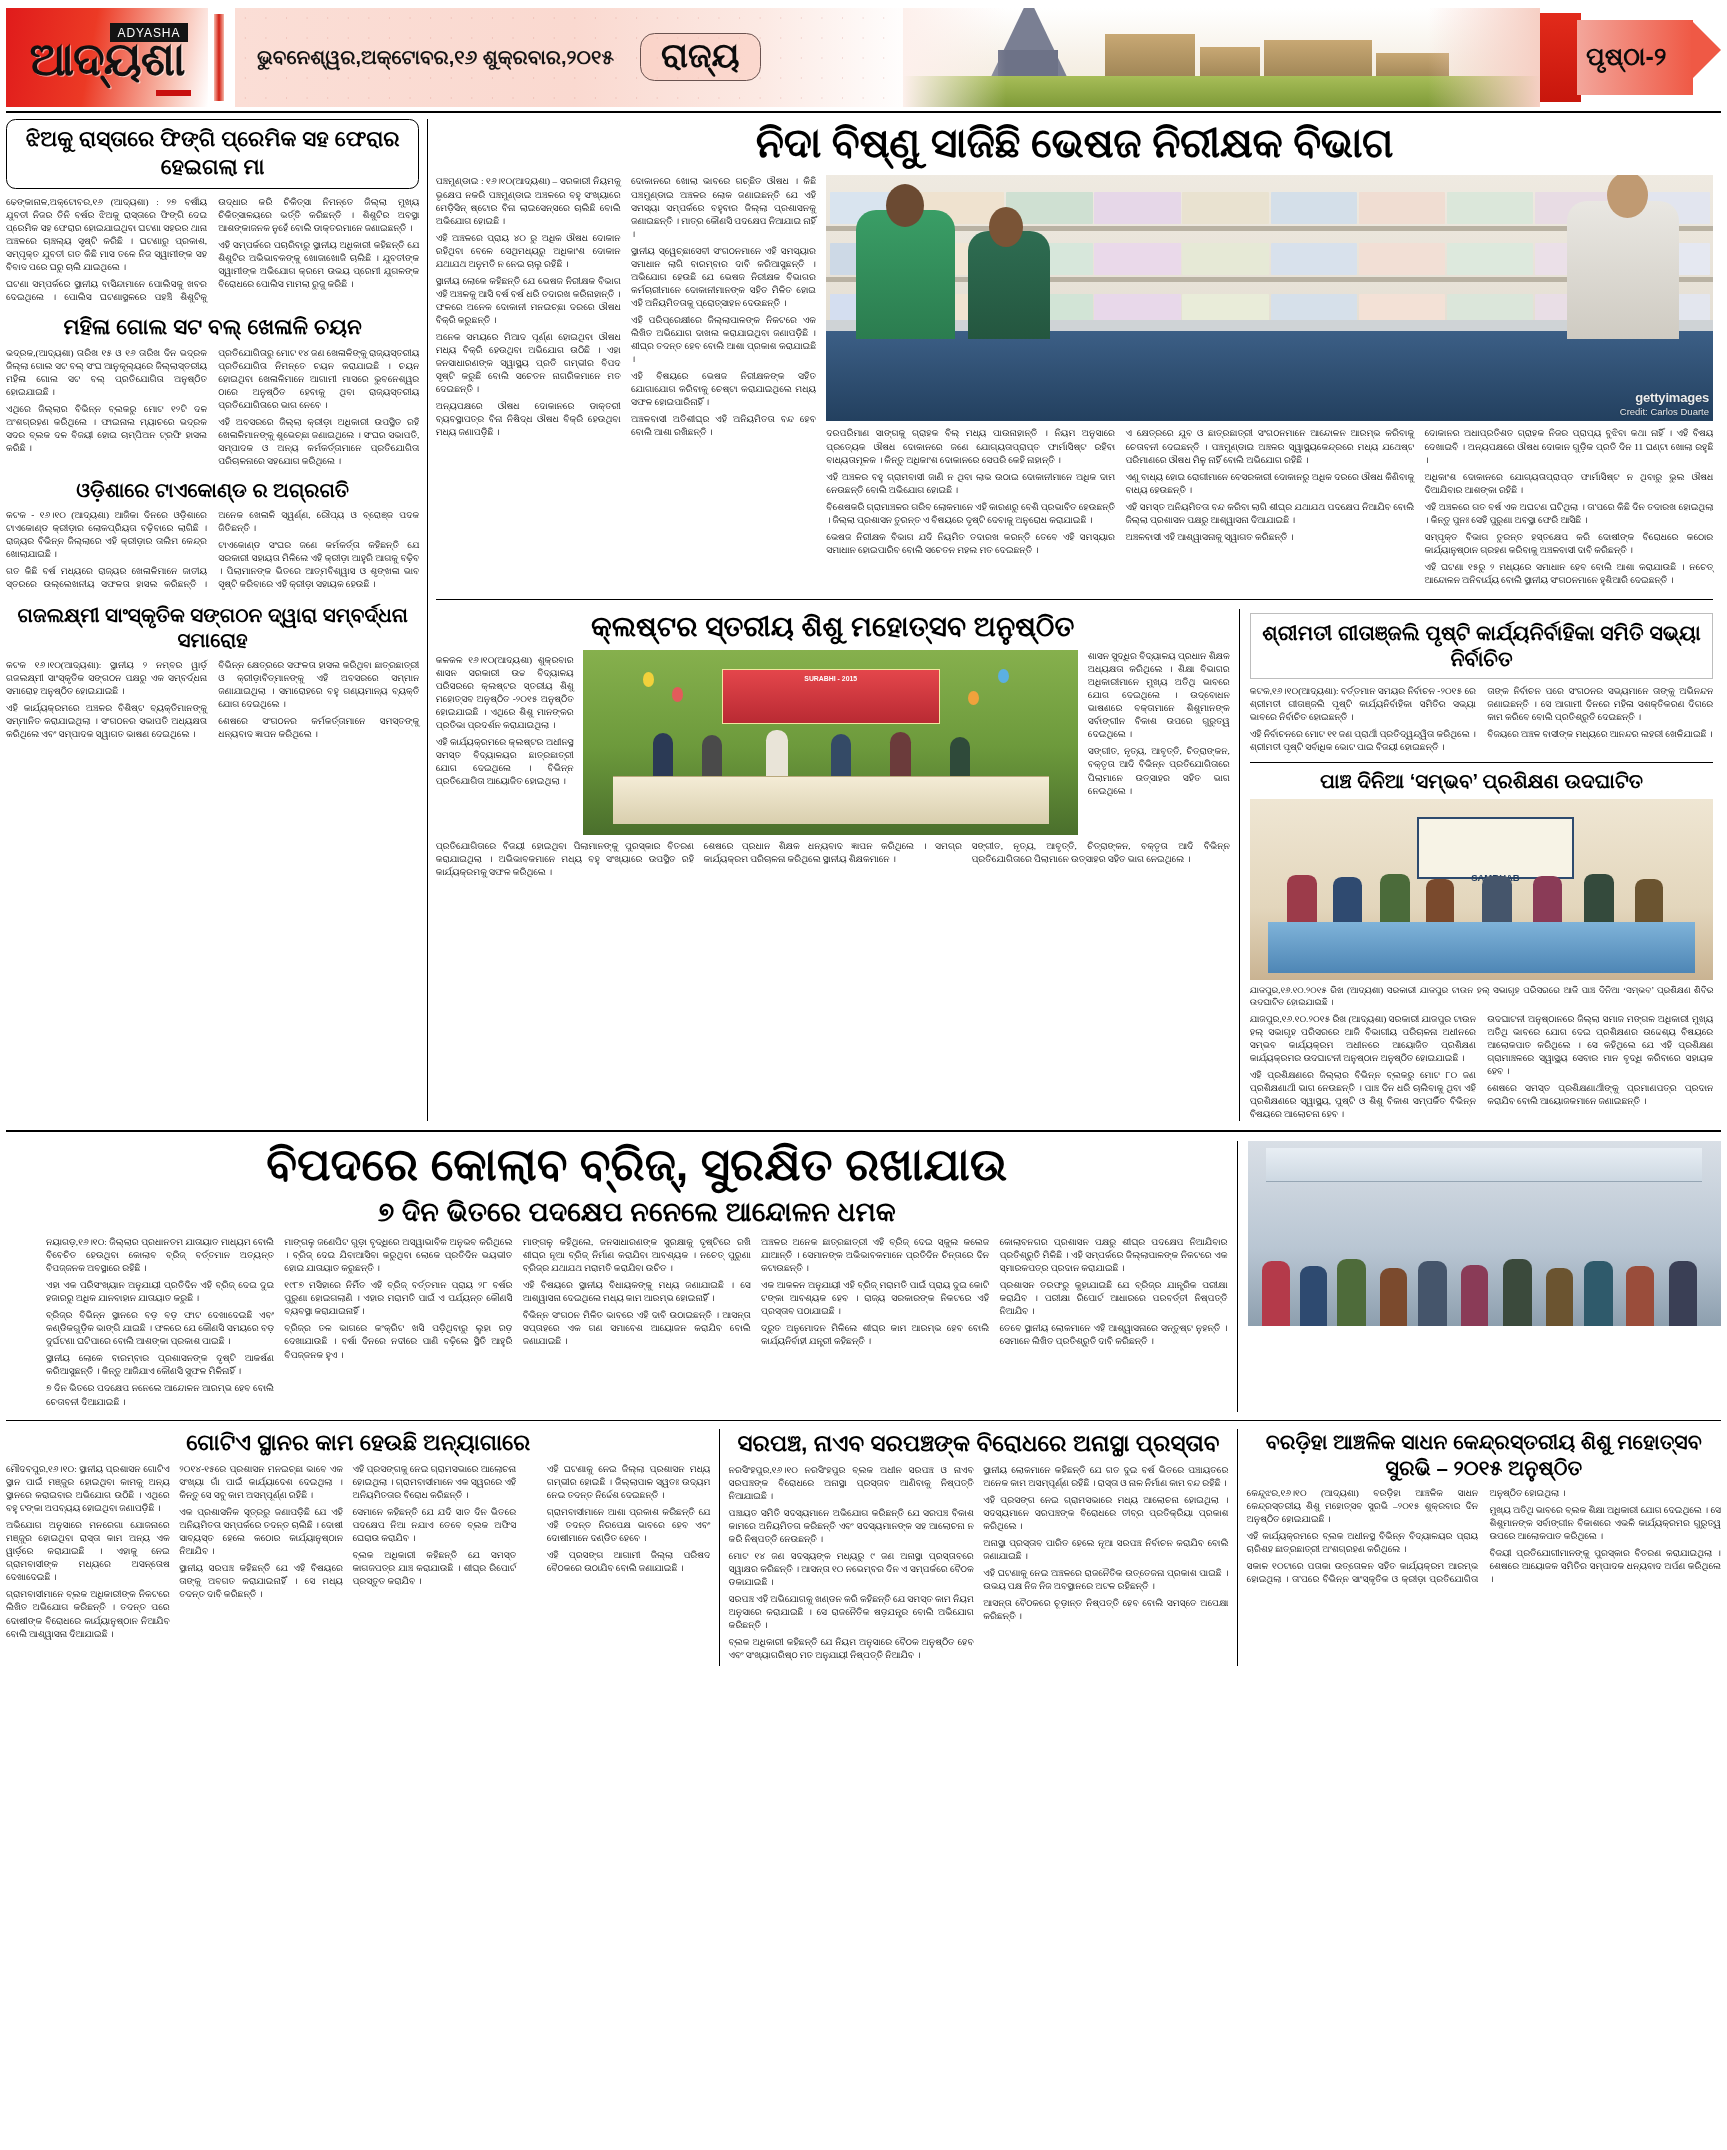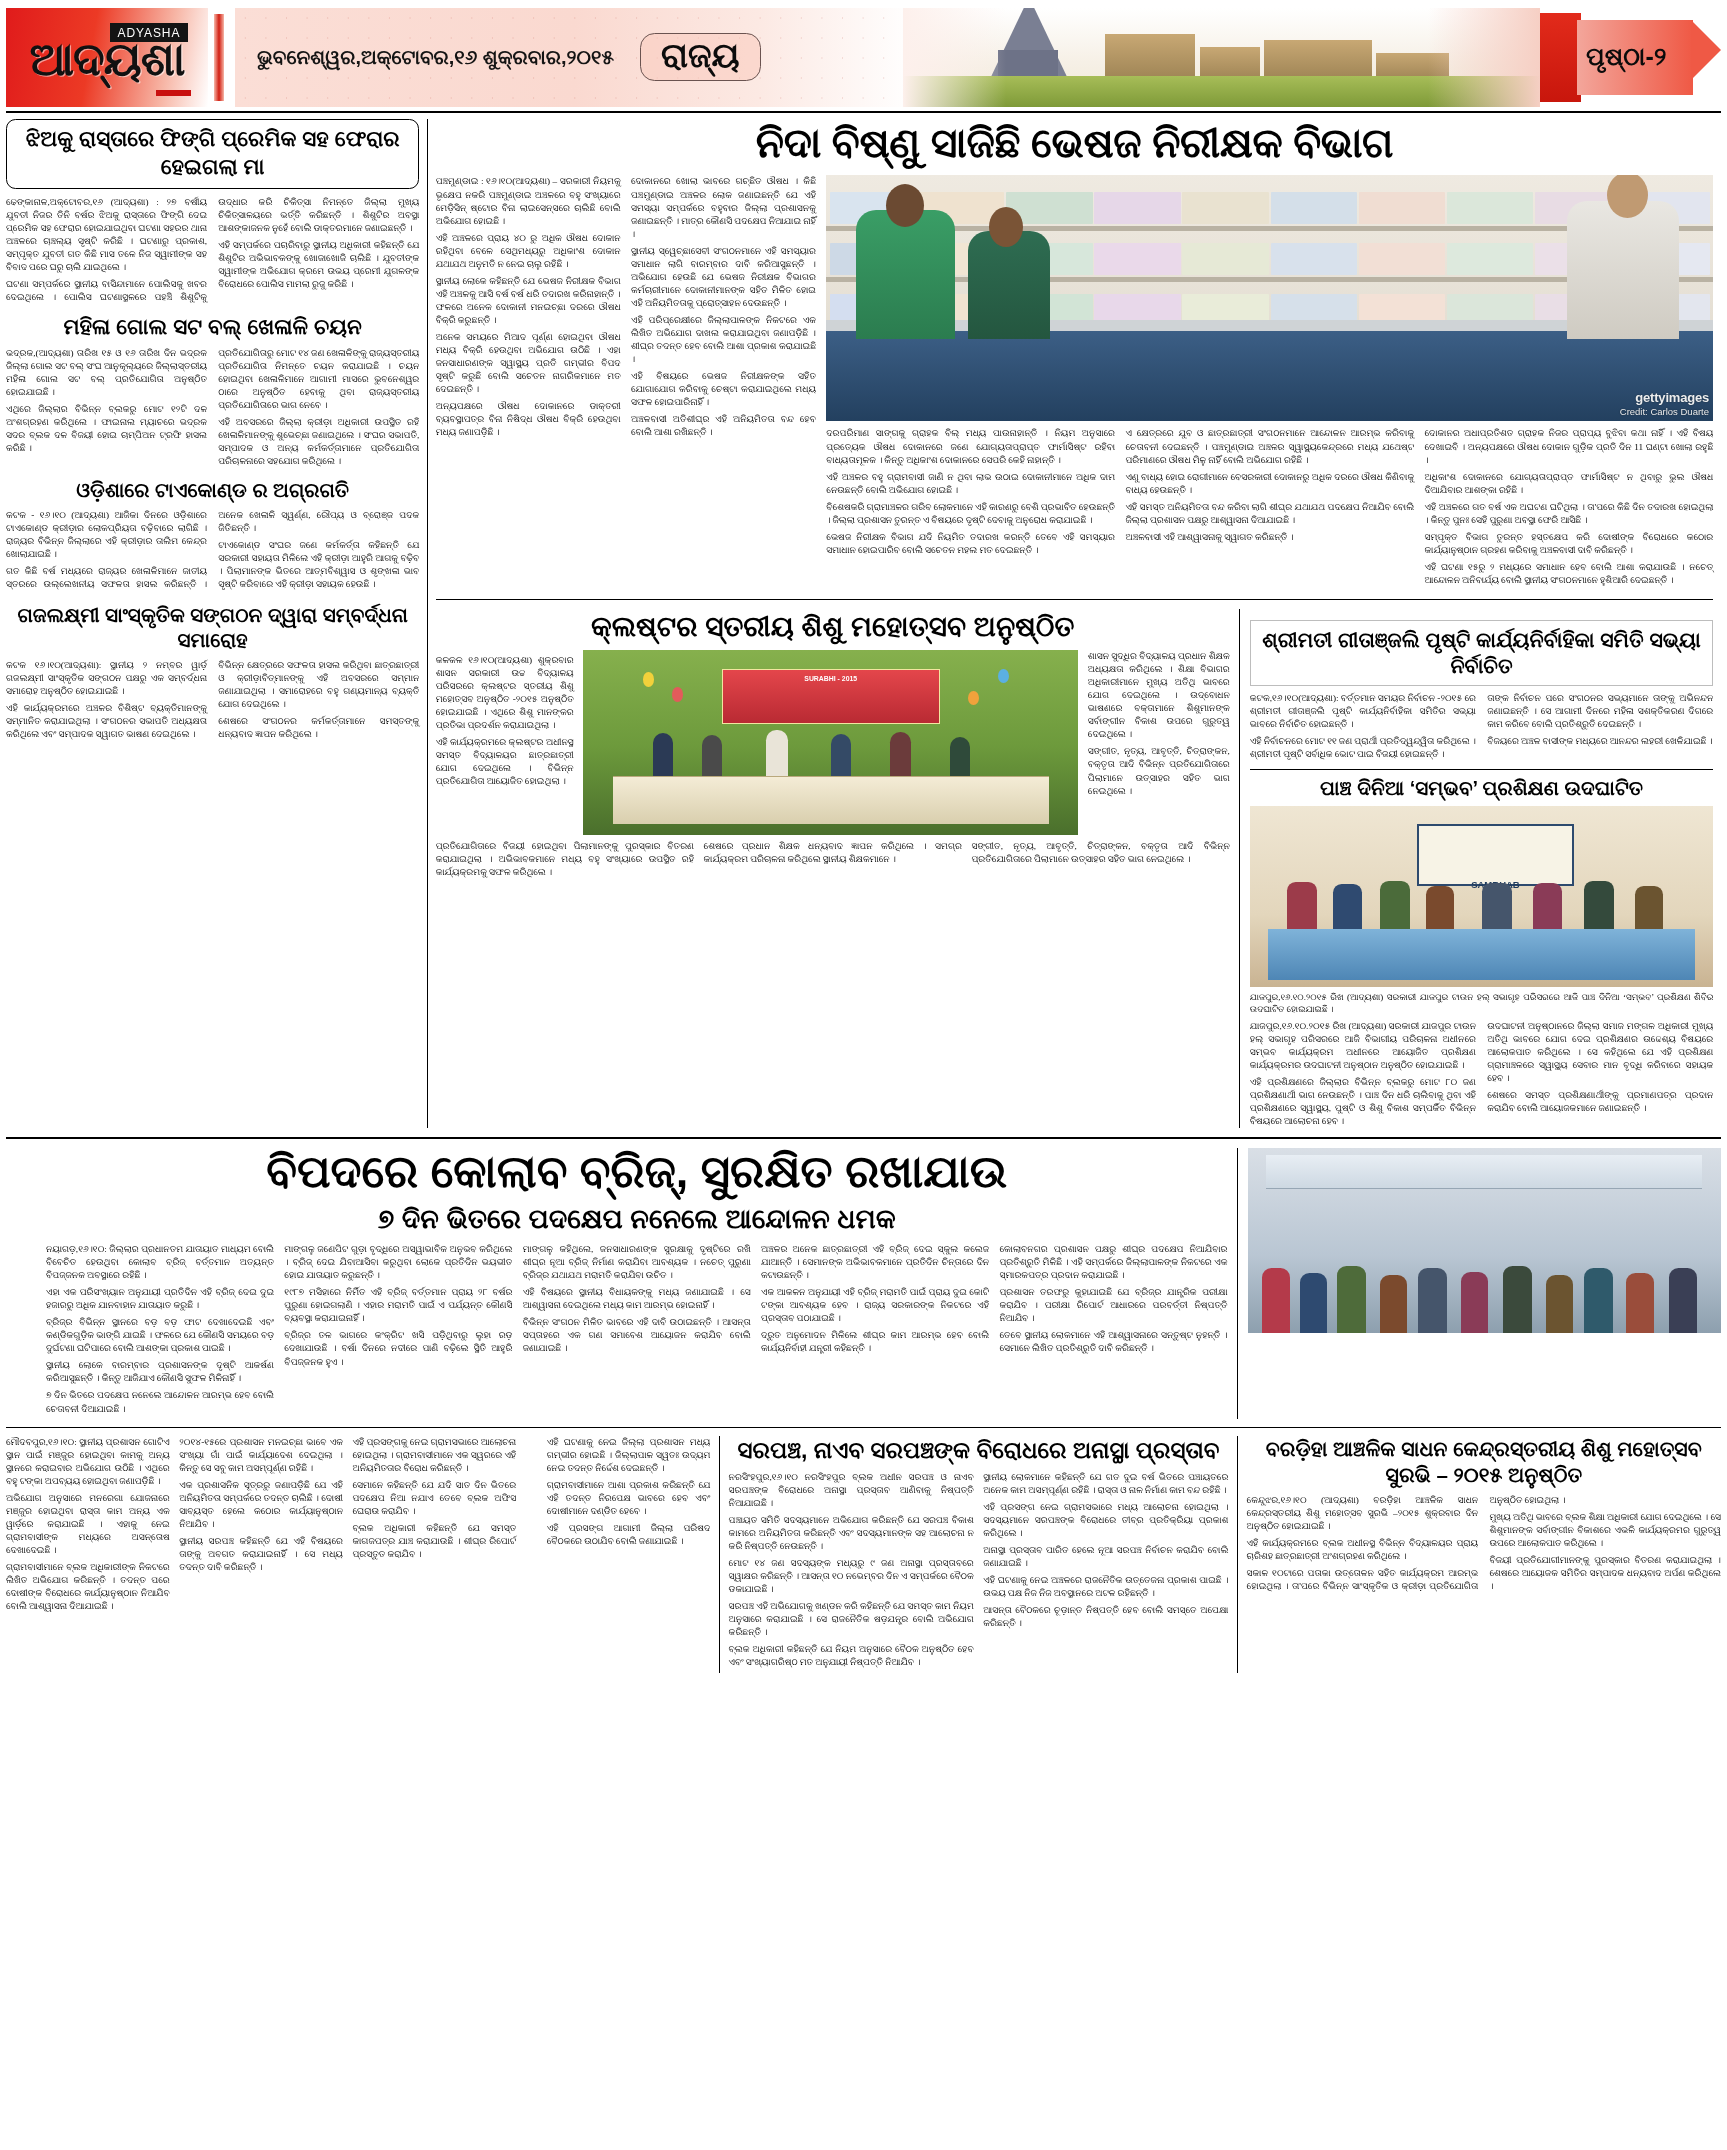--- a/index.html
+++ b/index.html
@@ -421,21 +421,21 @@
   }
 
   
   .hr-thin { border-top: 0.9px solid #000; margin: 7.7px 0; }
   .hr-thick { border-top: 1.7px solid #000; margin: 8.6px 0; }
 
   
   .panel {
     border: 1.3px solid #bdbdbd;
     padding: 6px 6.9px;
-    margin-top: 11px;
+    margin-top: 4px;
   }
 
   
   .feature {
     border-top: 2.2px solid #000;
     margin-top: 9.5px;
     padding-top: 8.6px;
     display: flex;
   }
   .feature-main {
@@ -805,20 +805,21 @@
           <div class="cperson" style="left:80%;width:27.5px;height:60px;background:#9a4d3b;"></div>
           <div class="cperson" style="left:89%;width:28px;height:65px;background:#3a3f55;"></div>
         </div>
       </div>
     </div>
   </div>
 
   <div class="bottomzone">
 
     <div class="bz-a">
+      <h2 class="sub-hl" style="margin-top:0; font-size:22.4px;">ଗୋଟିଏ ସ୍ଥାନର କାମ ହେଉଛି ଅନ୍ୟାଗାରେ</h2>
       <div style="display:flex; gap:9.5px;">
         <div style="flex:1 1 0;">
           <p class="bd">ମୌଦବପୁର,୧୬।୧୦: ସ୍ଥାନୀୟ ପ୍ରଶାସନ ଗୋଟିଏ ସ୍ଥାନ ପାଇଁ ମଞ୍ଜୁର ହୋଇଥିବା କାମକୁ ଅନ୍ୟ ସ୍ଥାନରେ କରାଇବାର ଅଭିଯୋଗ ଉଠିଛି । ଏଥିରେ ବହୁ ଟଙ୍କା ଅପବ୍ୟୟ ହୋଇଥିବା ଜଣାପଡ଼ିଛି ।</p>
           <p class="bd">ଅଭିଯୋଗ ଅନୁସାରେ ମନରେଗା ଯୋଜନାରେ ମଞ୍ଜୁର ହୋଇଥିବା ରାସ୍ତା କାମ ଅନ୍ୟ ଏକ ୱାର୍ଡ଼ରେ କରାଯାଇଛି । ଏହାକୁ ନେଇ ଗ୍ରାମବାସୀଙ୍କ ମଧ୍ୟରେ ଅସନ୍ତୋଷ ଦେଖାଦେଇଛି ।</p>
           <p class="bd">ଗ୍ରାମବାସୀମାନେ ବ୍ଲକ ଅଧିକାରୀଙ୍କ ନିକଟରେ ଲିଖିତ ଅଭିଯୋଗ କରିଛନ୍ତି । ତଦନ୍ତ ପରେ ଦୋଷୀଙ୍କ ବିରୋଧରେ କାର୍ଯ୍ୟାନୁଷ୍ଠାନ ନିଆଯିବ ବୋଲି ଆଶ୍ୱାସନା ଦିଆଯାଇଛି ।</p>
         </div>
         <div style="flex:1 1 0;">
           <p class="bd">୨୦୧୪-୧୫ରେ ପ୍ରଶାସନ ମନଇଚ୍ଛା ଭାବେ ଏକ ସଂଖ୍ୟା ଗାଁ ପାଇଁ କାର୍ଯ୍ୟାଦେଶ ଦେଇଥିଲା । କିନ୍ତୁ ସେ ସବୁ କାମ ଅସମ୍ପୂର୍ଣ୍ଣ ରହିଛି ।</p>
           <p class="bd">ଏକ ପ୍ରଶାସନିକ ସୂତ୍ରରୁ ଜଣାପଡ଼ିଛି ଯେ ଏହି ଅନିୟମିତତା ସମ୍ପର୍କରେ ତଦନ୍ତ ଚାଲିଛି । ଦୋଷୀ ସାବ୍ୟସ୍ତ ହେଲେ କଠୋର କାର୍ଯ୍ୟାନୁଷ୍ଠାନ ନିଆଯିବ ।</p>
           <p class="bd">ସ୍ଥାନୀୟ ସରପଞ୍ଚ କହିଛନ୍ତି ଯେ ଏହି ବିଷୟରେ ତାଙ୍କୁ ଅବଗତ କରାଯାଇନାହିଁ । ସେ ମଧ୍ୟ ତଦନ୍ତ ଦାବି କରିଛନ୍ତି ।</p>

